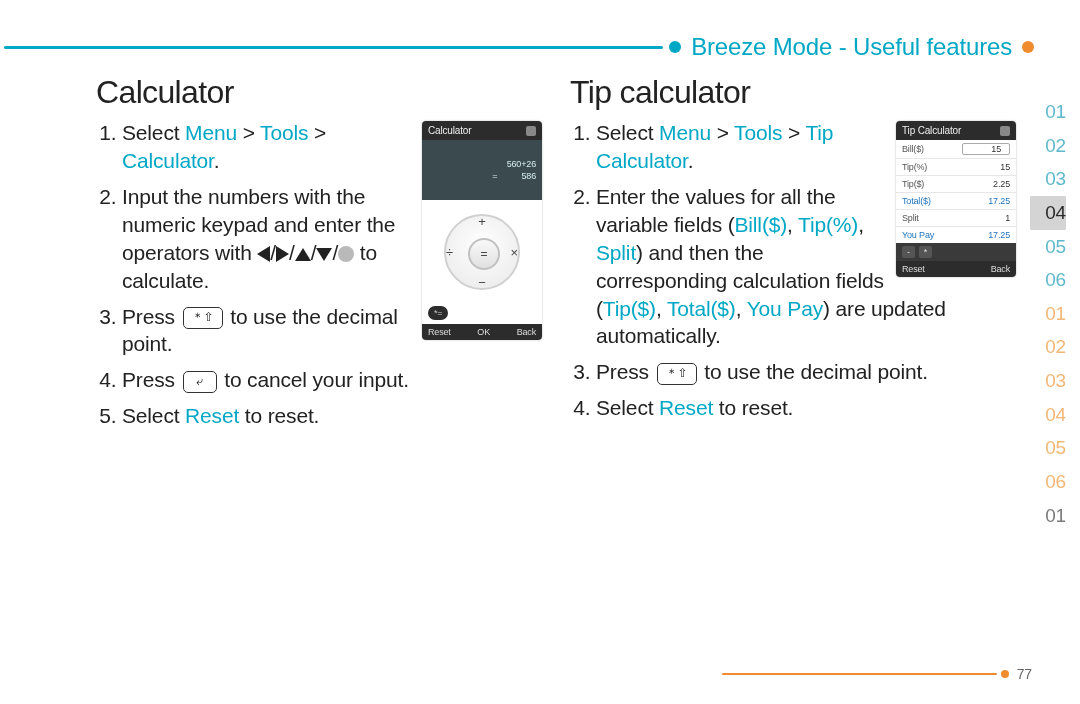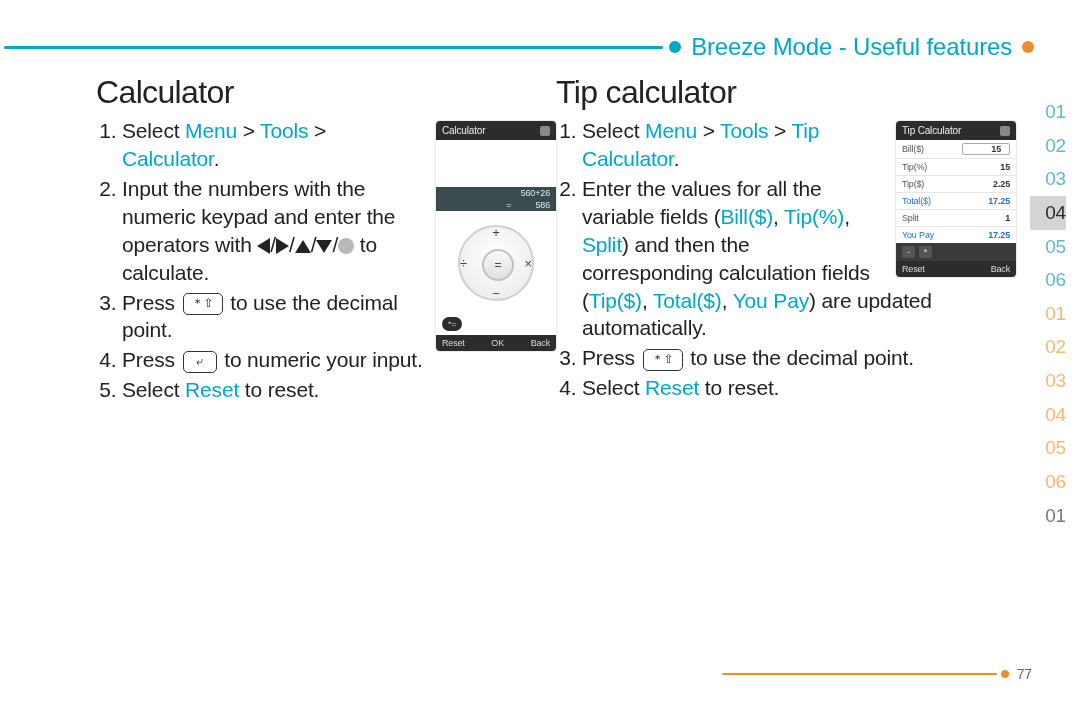--- a/index.html
+++ b/index.html
@@ -39,31 +39,31 @@
     margin-left:10px;font-size:24px;color:var(--teal);
     font-weight:500;
   }
   .header-dot-right{
     width:12px;height:12px;border-radius:50%;background:var(--orange);margin-left:10px;
   }
 
   
   .columns{
     position:absolute;top:74px;left:96px;right:64px;bottom:40px;
-    display:flex;
+    display:flex;gap:28px;
   }
   .col{flex:1;min-width:0;}
   h1.section-title{
     font-size:32px;font-weight:400;margin:0 0 6px 0;color:#222;
     letter-spacing:-0.02em;
   }
   ol.steps{
     margin:0;padding-left:26px;font-size:21px;line-height:1.33;color:#222;
   }
-  ol.steps li{margin:0 0 2px 0;}
+  ol.steps li{margin:8px 0 2px 0;}
   .accent{color:var(--teal);}
 
   
   .phone-shot{
     float:right;margin:4px 0 8px 10px;
     width:120px;border-radius:4px;overflow:hidden;
     box-shadow:0 0 2px rgba(0,0,0,0.3);
     font-family:Arial,sans-serif;
   }
   .ps-titlebar{
@@ -72,33 +72,33 @@
   }
   .ps-icon{width:10px;height:10px;background:#888;border-radius:2px;}
   .ps-body{background:#fff;}
   .ps-field{
     display:flex;justify-content:space-between;align-items:center;
     border-bottom:1px solid #e6e6e6;padding:3px 6px;font-size:9px;
   }
   .ps-field:last-child{border-bottom:none;}
   .ps-label{color:#555;}
   .ps-label.teal{color:#1e74bf;}
-  .ps-val{color:#333;font-weight:bold;}
+  .ps-val{color:#333;}
   .ps-val.teal{color:#1e74bf;}
   .ps-val.boxed{border:1px solid #aaa;padding:0 8px;border-radius:2px;min-width:30px;text-align:right;}
   .ps-split{background:#3a3a3a;padding:3px 6px;display:flex;gap:4px;}
   .ps-split .pill{background:#555;color:#ddd;font-size:9px;padding:1px 5px;border-radius:2px;}
   .ps-footer{
     background:#2c2c2c;color:#ddd;font-size:9px;padding:3px 6px;
     display:flex;justify-content:space-between;
   }
   
   .calc-display{
-    background:#3a4a4f;color:#d8eef1;font-size:9px;padding:1px 6px;
-    display:flex;flex-direction:column;align-items:flex-end;gap:2px;margin-top:47px;
+    background:#3a4a4f;color:#d8eef1;font-size:9px;padding:19px 6px;
+    display:flex;flex-direction:column;align-items:flex-end;gap:2px;
   }
   .calc-dpad{
     position:relative;width:88px;height:88px;margin:8px auto 6px;
   }
   .calc-ring{
     position:absolute;inset:6px;border:2px solid #d0d0d0;border-radius:50%;
     background:radial-gradient(circle at 50% 40%,#fff,#e8e8e8);
   }
   .calc-center{
     position:absolute;top:50%;left:50%;width:28px;height:28px;margin:-14px 0 0 -14px;
@@ -219,21 +219,21 @@
           <span>Input the numbers with the numeric keypad and enter the operators with </span>
           <span class="nowrap">
             <span class="arrow left"></span><span>/</span><span class="arrow right"></span><span>/</span><span class="arrow up"></span><span>/</span><span class="arrow down"></span><span>/</span><span class="circle-key"></span>
           </span>
           <span> to calculate.</span>
         </li>
         <li>
           <span>Press </span><span class="key">＊⇧</span><span> to use the decimal point.</span>
         </li>
         <li>
-          <span>Press </span><span class="key slim">⤶</span><span> to numeric your input.</span>
+          <span>Press </span><span class="key slim">⤶</span><span> to cancel your input.</span>
         </li>
         <li>
           <span>Select </span><span class="accent">Reset</span><span> to reset.</span>
         </li>
       </ol>
     </div>
 
     <div class="col">
       <h1 class="section-title">Tip calculator</h1>
 

